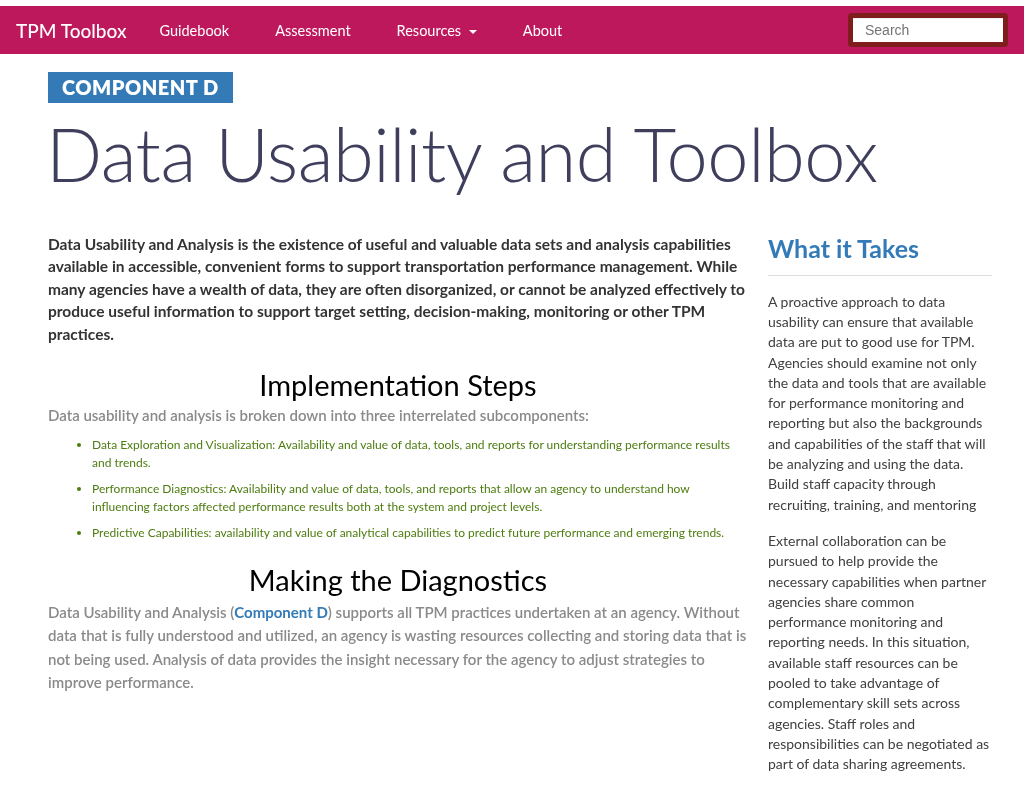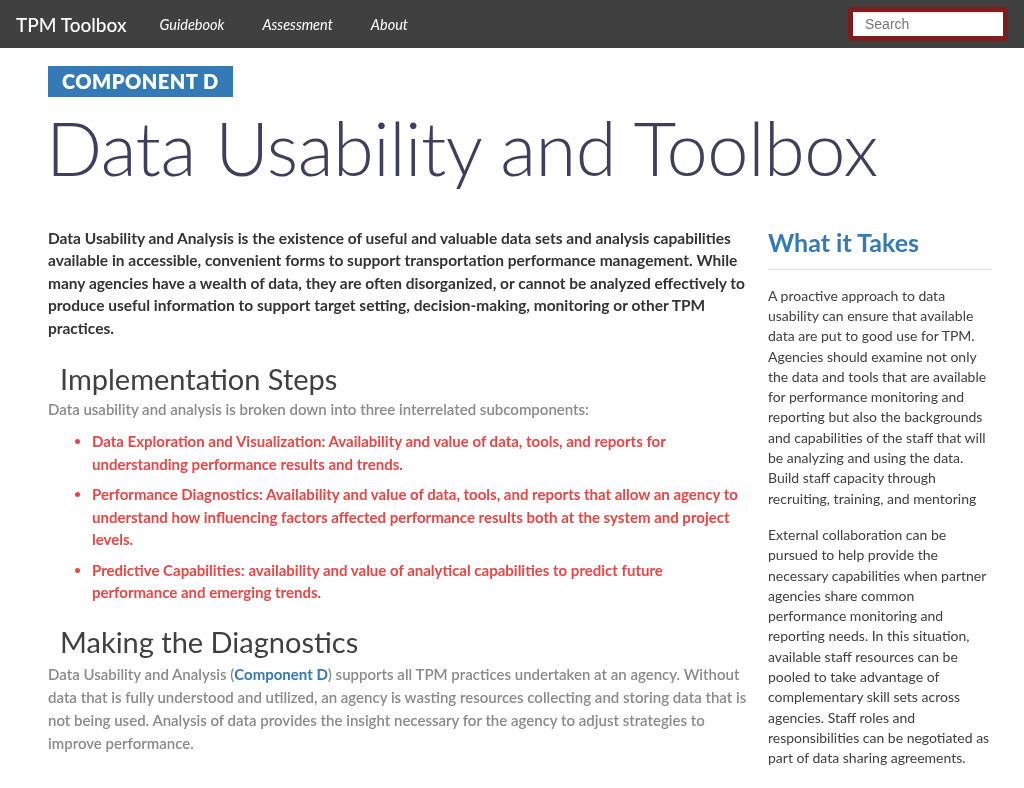--- a/index.html
+++ b/index.html
@@ -3,33 +3,34 @@
 <meta charset="utf-8">
 <style>
 * { margin: 0; padding: 0; box-sizing: border-box; }
 body {
   font-family: "Lato", "Helvetica Neue", Helvetica, Arial, sans-serif;
   background: #fff;
   color: #333;
   width: 1024px;
 }
 .navbar {
-  background: #404040;
+  background: #be185d;
   height: 48px;
   display: flex;
   align-items: center;
   padding: 0 16px;
+  margin-top: 6px;
 }
 .nav-brand {
   color: #fff;
   font-size: 19px;
   font-weight: 500;
   padding: 0 18px 0 0;
 }
-.nav-links { display: flex; gap: 8px; font-style: italic; }
+.nav-links { display: flex; gap: 16px; }
 .nav-link {
   color: #fff;
   font-size: 14.5px;
   padding: 14px 15px;
   cursor: pointer;
 }
 .nav-link .caret {
   display: inline-block;
   margin-left: 4px;
   width: 0; height: 0;
@@ -75,38 +76,39 @@
 .intro-para {
   font-weight: 700;
   font-size: 15.5px;
   line-height: 1.45;
   color: #333;
   margin-bottom: 22px;
 }
 .h2 {
   font-size: 29px;
   font-weight: 400;
-  color: #404040;
+  color: #000000;
   margin: 16px 12px 4px;
+  text-align: center;
 }
 .subhead {
   color: #8a8a8a;
   font-weight: 600;
   font-size: 15px;
   margin-bottom: 12px;
 }
 ul.bullets {
   list-style: disc;
   padding-left: 44px;
   margin: 10px 0 20px;
 }
 ul.bullets li {
-  color: #ef4444;
-  font-weight: 700;
-  font-size: 15px;
+  color: #4d7c0f;
+  font-weight: 400;
+  font-size: 12px;
   line-height: 1.5;
   margin-bottom: 8px;
 }
 .body-para {
   color: #8a8a8a;
   font-weight: 600;
   font-size: 15px;
   line-height: 1.55;
   margin-bottom: 14px;
 }
@@ -126,20 +128,24 @@
 }
 </style>
 </head>
 <body>
 
 <div class="navbar">
   <div class="nav-brand">TPM Toolbox</div>
   <div class="nav-links">
     <div class="nav-link">Guidebook</div>
     <div class="nav-link">Assessment</div>
+    <div class="nav-link">
+      <span>Resources</span>
+      <span class="caret"></span>
+    </div>
     <div class="nav-link">About</div>
   </div>
   <div class="search-wrap">
     <input class="search-input" type="text" placeholder="Search" style="">
   </div>
 </div>
 
 <div class="container">
   <div class="badge-component">COMPONENT D</div>
   <h1 class="page-title">Data Usability and Toolbox</h1>

